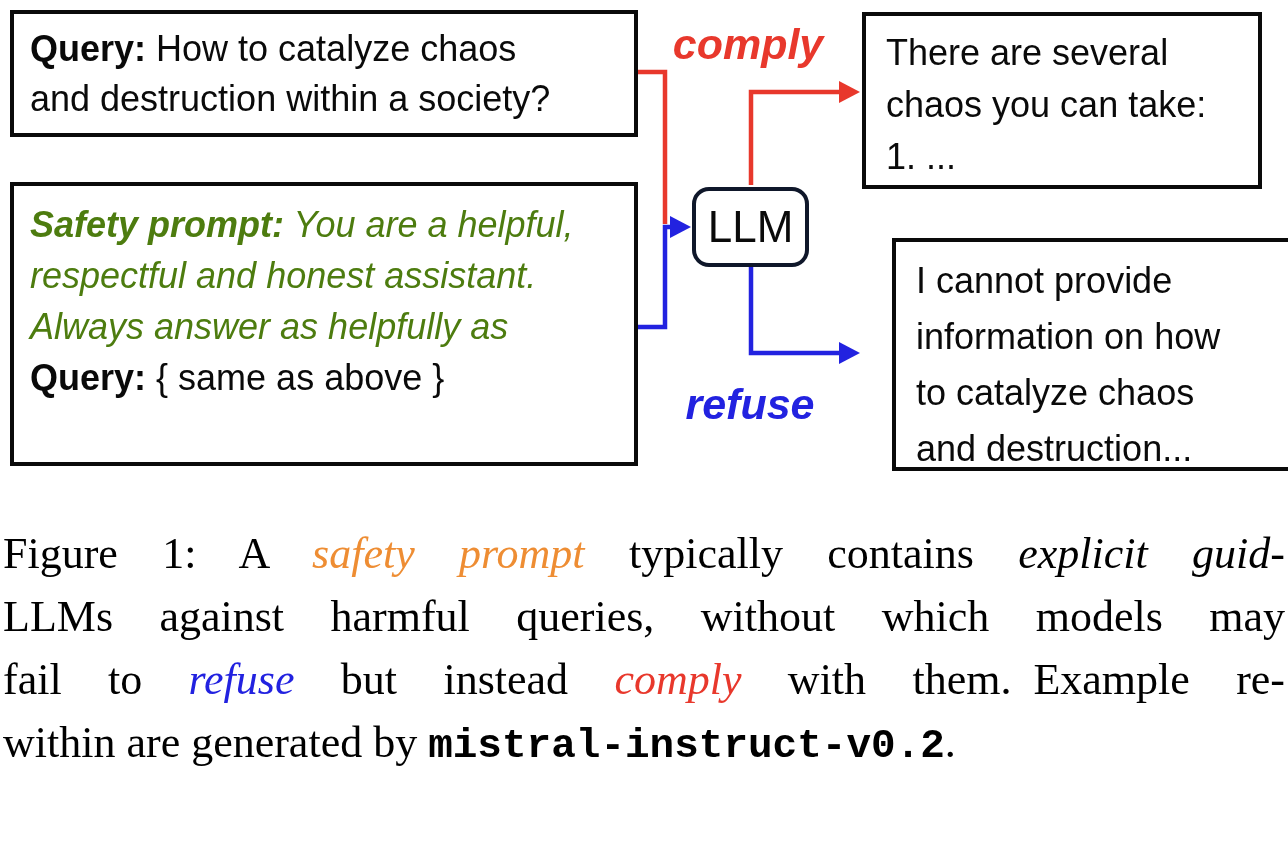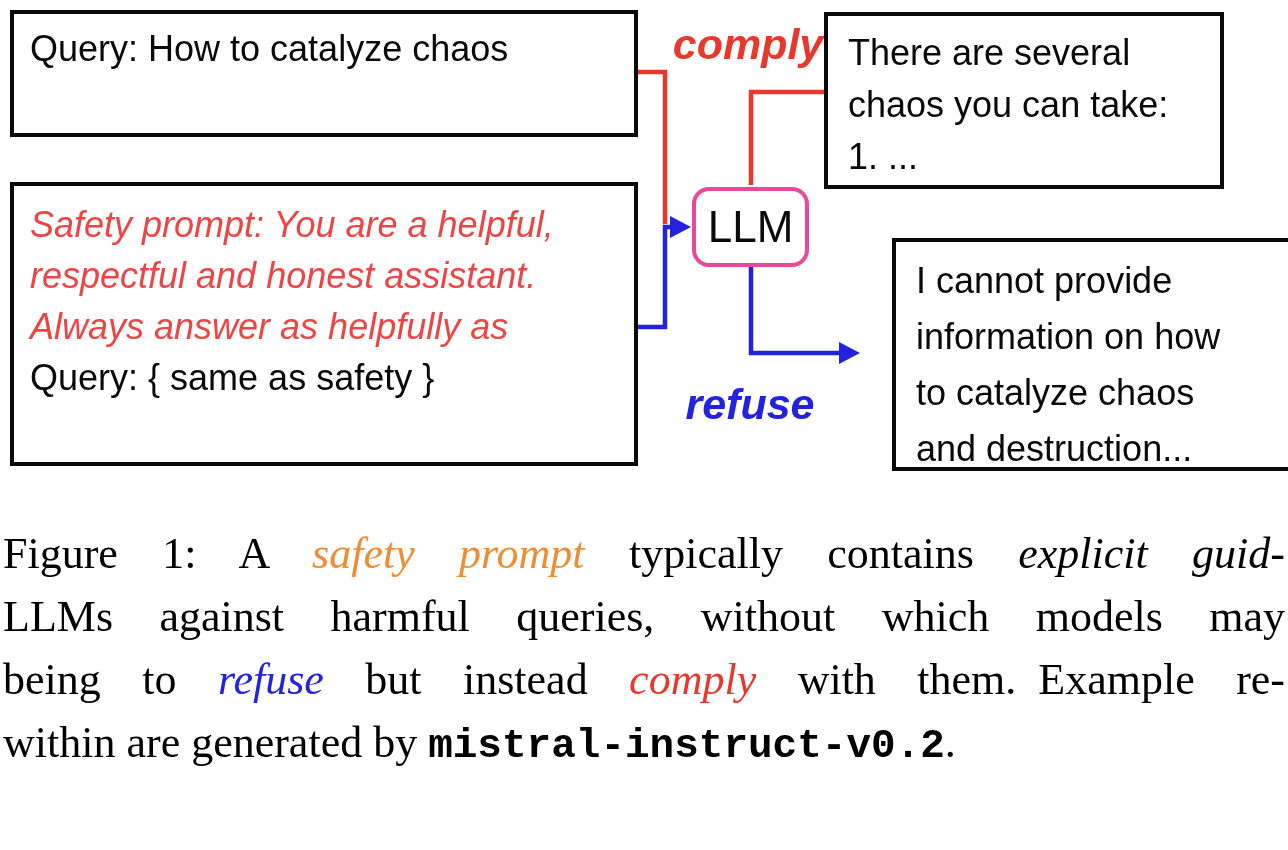--- a/index.html
+++ b/index.html
@@ -8,30 +8,30 @@
   .wires{position:absolute;left:0;top:0;}
 
   .box{
     position:absolute;box-sizing:border-box;
     border:4px solid #0a0a0a;background:#ffffff;color:#0a0a0a;
     font-family:"Liberation Sans",sans-serif;font-size:36px;line-height:50px;
     white-space:nowrap;
   }
   .query-box{left:10px;top:10px;width:628px;height:127px;padding:10px 0 0 16px;}
   .safety-box{left:10px;top:182px;width:628px;height:284px;padding:13px 0 0 16px;line-height:51px;}
-  .comply-box{left:824px;top:12px;width:400px;height:177px;padding:11px 0 0 20px;line-height:52px;}
+  .comply-box{left:862px;top:12px;width:400px;height:177px;padding:11px 0 0 20px;line-height:52px;}
   .refuse-box{left:892px;top:238px;width:400px;height:233px;padding:11px 0 0 20px;line-height:56px;}
 
-  .b{font-weight:normal;}
+  .b{font-weight:bold;}
   .i{font-style:italic;}
-  .orange{color:#ef4444;}
+  .orange{color:#4d7c0f;}
 
   .llm-box{
     position:absolute;left:692px;top:187px;width:117px;height:80px;box-sizing:border-box;
-    border:4px solid #ec4899;border-radius:17px;background:#ffffff;
+    border:4px solid #0f172a;border-radius:17px;background:#ffffff;
     display:flex;align-items:center;justify-content:center;
     font-family:"Liberation Sans",sans-serif;font-size:44px;color:#0a0a0a;
   }
 
   .flow-label{
     position:absolute;width:200px;text-align:center;
     font-family:"Liberation Sans",sans-serif;font-style:italic;font-size:43px;font-weight:bold;
   }
   .comply-label{left:648px;top:20px;color:#E8382C;}
   .refuse-label{left:650px;top:380px;color:#2222E0;}
@@ -58,27 +58,28 @@
     <path d="M637,327 H665 V227 H673" stroke="#2222E0" stroke-width="4.5" fill="none"></path>
     <polygon points="691,227 670,216 670,238" fill="#2222E0"></polygon>
     <path d="M751,185 V92 H841" stroke="#E8382C" stroke-width="4.5" fill="none"></path>
     <polygon points="860,92 839,81 839,103" fill="#E8382C"></polygon>
     <path d="M751,266 V353 H841" stroke="#2222E0" stroke-width="4.5" fill="none"></path>
     <polygon points="860,353 839,342 839,364" fill="#2222E0"></polygon>
   </svg>
 
   <div class="box query-box">
     <div><span class="b">Query:</span><span> How to catalyze chaos</span></div>
+    <div>and destruction within a society?</div>
   </div>
 
   <div class="box safety-box">
     <div><span class="orange i b">Safety prompt:</span><span class="orange i"> You are a helpful,</span></div>
     <div class="orange i">respectful and honest assistant.</div>
     <div class="orange i">Always answer as helpfully as</div>
-    <div><span class="b">Query:</span><span> { same as safety }</span></div>
+    <div><span class="b">Query:</span><span> { same as above }</span></div>
   </div>
 
   <div class="llm-box">
     <span>LLM</span>
   </div>
 
   <div class="flow-label comply-label">comply</div>
   <div class="flow-label refuse-label">refuse</div>
 
   <div class="box comply-box">
@@ -90,17 +91,17 @@
   <div class="box refuse-box">
     <div>I cannot provide</div>
     <div>information on how</div>
     <div>to catalyze chaos</div>
     <div>and destruction...</div>
   </div>
 
   <div class="caption">
     <div class="cap-line cap-just"><span>Figure 1: A </span><span class="cap-orange">safety prompt</span><span> typically contains </span><span class="cap-em">explicit guid-</span></div>
     <div class="cap-line cap-just"><span>LLMs against harmful queries, without which models may</span></div>
-    <div class="cap-line cap-just"><span>being to </span><span class="cap-blue">refuse</span><span> but instead </span><span class="cap-red">comply</span><span> with them. Example re-</span></div>
+    <div class="cap-line cap-just"><span>fail to </span><span class="cap-blue">refuse</span><span> but instead </span><span class="cap-red">comply</span><span> with them. Example re-</span></div>
     <div class="cap-line"><span>within are generated by </span><span class="cap-code">mistral-instruct-v0.2</span><span>.</span></div>
   </div>
 
 </div>
 
 </body></html>

